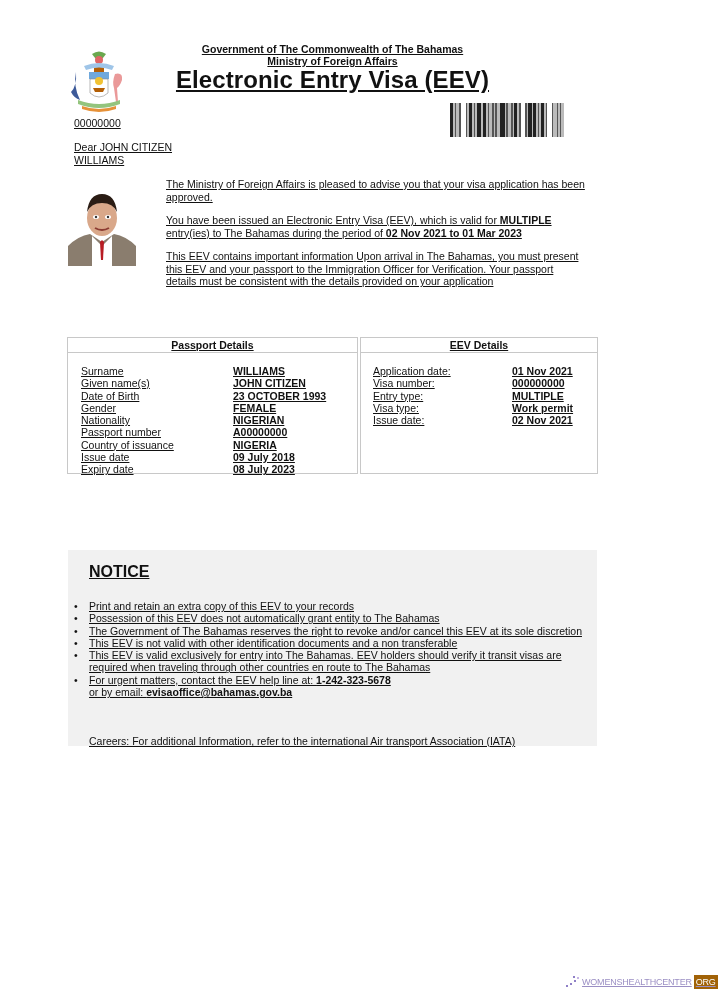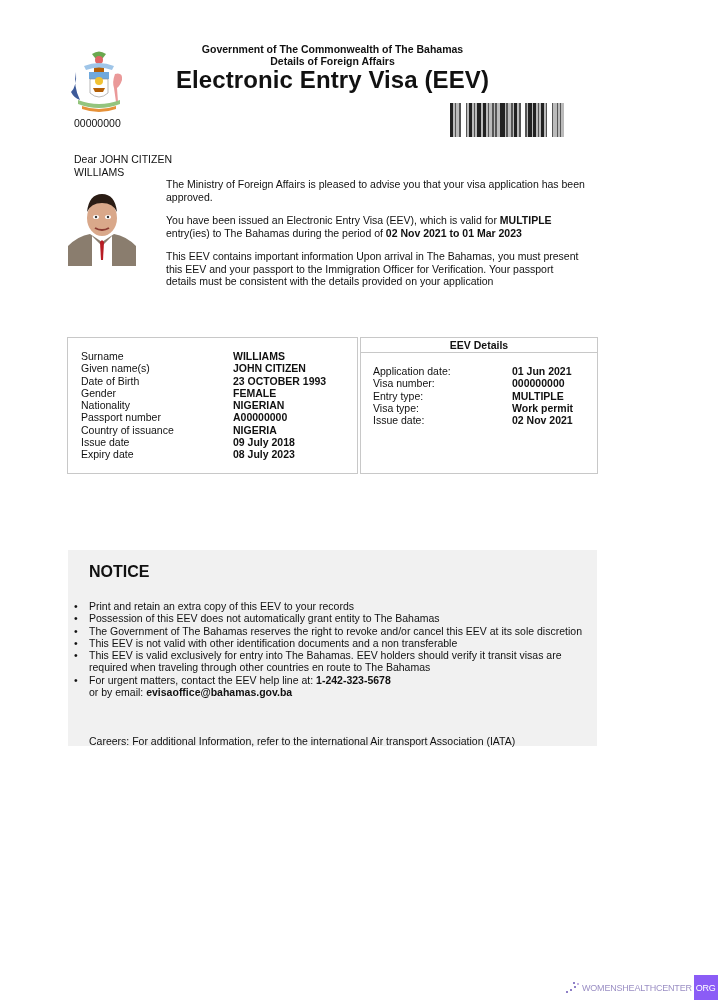--- a/index.html
+++ b/index.html
@@ -1,29 +1,29 @@
 <!DOCTYPE html>
 <html><head>
 <meta charset="utf-8">
 <style>
   html, body { margin: 0; padding: 0; }
   body {
     width: 720px; height: 1000px; background: #ffffff; position: relative; overflow: hidden;
     font-family: "Liberation Sans", sans-serif; color: #111; font-size: 10.5px;
   }
-  .abs { position: absolute; }
+  .abs { position: absolute; text-decoration: underline; }
   .hdr-line { left: 0; width: 665px; text-align: center; font-weight: bold; }
   #gov { top: 43px; font-size: 10.5px; }
   #ministry { top: 55px; font-size: 10.5px; }
   #title { top: 66px; font-size: 24px; letter-spacing: 0.1px; }
   #crest { left: 70px; top: 50px; width: 58px; height: 66px; }
   #ref { left: 74px; top: 117px; font-size: 10.5px; }
   #barcode { left: 450px; top: 103px; width: 115px; height: 34px; display: flex; align-items: stretch; }
   #barcode span { display: block; height: 100%; }
-  #greet { left: 74px; top: 153px; line-height: 12.5px; }
+  #greet { left: 74px; top: 141px; line-height: 12.5px; }
   #photo { left: 68px; top: 186px; width: 68px; height: 80px; }
   #msg { left: 166px; top: 178px; width: 420px; line-height: 12.5px; }
   #msg p { margin: 0 0 11px 0; }
   b { font-weight: bold; }
 
   .panel { top: 337px; height: 137px; border: 1px solid #c8c8c8; box-sizing: border-box; }
   #pp { left: 67px; width: 291px; }
   #eev { left: 360px; width: 238px; }
   .panel-h { height: 14px; border-bottom: 1px solid #c8c8c8; text-align: center; font-weight: bold; font-size: 10.5px; line-height: 14px; }
   .rows { padding-top: 12px; }
@@ -35,27 +35,27 @@
   #notice { left: 68px; top: 550px; width: 529px; height: 196px; background: #f1f1f1; }
   #notice-title { left: 21px; top: 13px; font-weight: bold; font-size: 16px; }
   #bullets { left: 0; top: 50px; width: 520px; margin: 0; padding: 0; list-style: none; }
   #bullets li { position: relative; padding-left: 21px; line-height: 12.3px; font-size: 10.5px; }
   #bullets li .dot { position: absolute; left: 6px; top: 0; }
   #careers { left: 21px; top: 185px; font-size: 10.5px; }
 
   #wm { left: 566px; top: 975px; display: flex; align-items: center; font-size: 9px; color: #9b8fc4; letter-spacing: -0.2px; }
   #wm .dots { width: 14px; height: 12px; position: relative; margin-right: 2px; }
   #wm .dots i { position: absolute; width: 2px; height: 2px; border-radius: 50%; background: #6a56b5; }
-  #wm .org { background: #8b5cf6; color: #fff; padding: 8px 2px; margin-left: 2px; font-size: 9px; text-align: right; }
+  #wm .org { background: #a16207; color: #fff; padding: 2px 2px; margin-left: 2px; font-size: 9px; text-align: right; }
 </style>
 </head>
 <body>
 
 <div class="abs hdr-line" id="gov">Government of The Commonwealth of The Bahamas</div>
-<div class="abs hdr-line" id="ministry">Details of Foreign Affairs</div>
+<div class="abs hdr-line" id="ministry">Ministry of Foreign Affairs</div>
 <div class="abs hdr-line" id="title">Electronic Entry Visa (EEV)</div>
 
 <div class="abs" id="crest">
   <svg width="58" height="66" viewBox="0 0 58 66">
     <path d="M22 4 q7 -5 14 0 q-3 5 -7 7 q-4 -2 -7 -7z" fill="#6aa84f"></path>
     <circle cx="29" cy="10" r="4" fill="#e06666"></circle>
     <rect x="24" y="14" width="10" height="8" fill="#b45f06"></rect>
     <path d="M14 16 q15 -6 30 0 l-2 4 q-13 -5 -26 0z" fill="#9fc5e8"></path>
     <rect x="19" y="22" width="20" height="7" fill="#6fa8dc"></rect>
     <path d="M20 29 h18 v14 q-9 8 -18 0z" fill="#fff" stroke="#888" stroke-width="0.6"></path>
@@ -143,20 +143,21 @@
   </svg>
 </div>
 
 <div class="abs" id="msg">
   <p>The Ministry of Foreign Affairs is pleased to advise you that your visa application has been approved.</p>
   <p><span>You have been issued an Electronic Entry Visa (EEV), which is valid for </span><b>MULTIPLE</b><span> entry(ies) to The Bahamas during the period of </span><b>02 Nov 2021 to 01 Mar 2023</b></p>
   <p>This EEV contains important information Upon arrival in The Bahamas, you must present this EEV and your passport to the Immigration Officer for Verification. Your passport details must be consistent with the details provided on your application</p>
 </div>
 
 <div class="abs panel" id="pp">
+  <div class="panel-h">Passport Details</div>
   <div class="rows" id="pp-rows">
       <div class="row">
         <span class="k">Surname</span>
         <span class="v">WILLIAMS</span>
       </div>
       <div class="row">
         <span class="k">Given name(s)</span>
         <span class="v">JOHN CITIZEN</span>
       </div>
       <div class="row">
@@ -188,21 +189,21 @@
         <span class="v">08 July 2023</span>
       </div>
     </div>
 </div>
 
 <div class="abs panel" id="eev">
   <div class="panel-h">EEV Details</div>
   <div class="rows" id="eev-rows">
       <div class="row">
         <span class="k">Application date:</span>
-        <span class="v">01 Jun 2021</span>
+        <span class="v">01 Nov 2021</span>
       </div>
       <div class="row">
         <span class="k">Visa number:</span>
         <span class="v">000000000</span>
       </div>
       <div class="row">
         <span class="k">Entry type:</span>
         <span class="v">MULTIPLE</span>
       </div>
       <div class="row">

